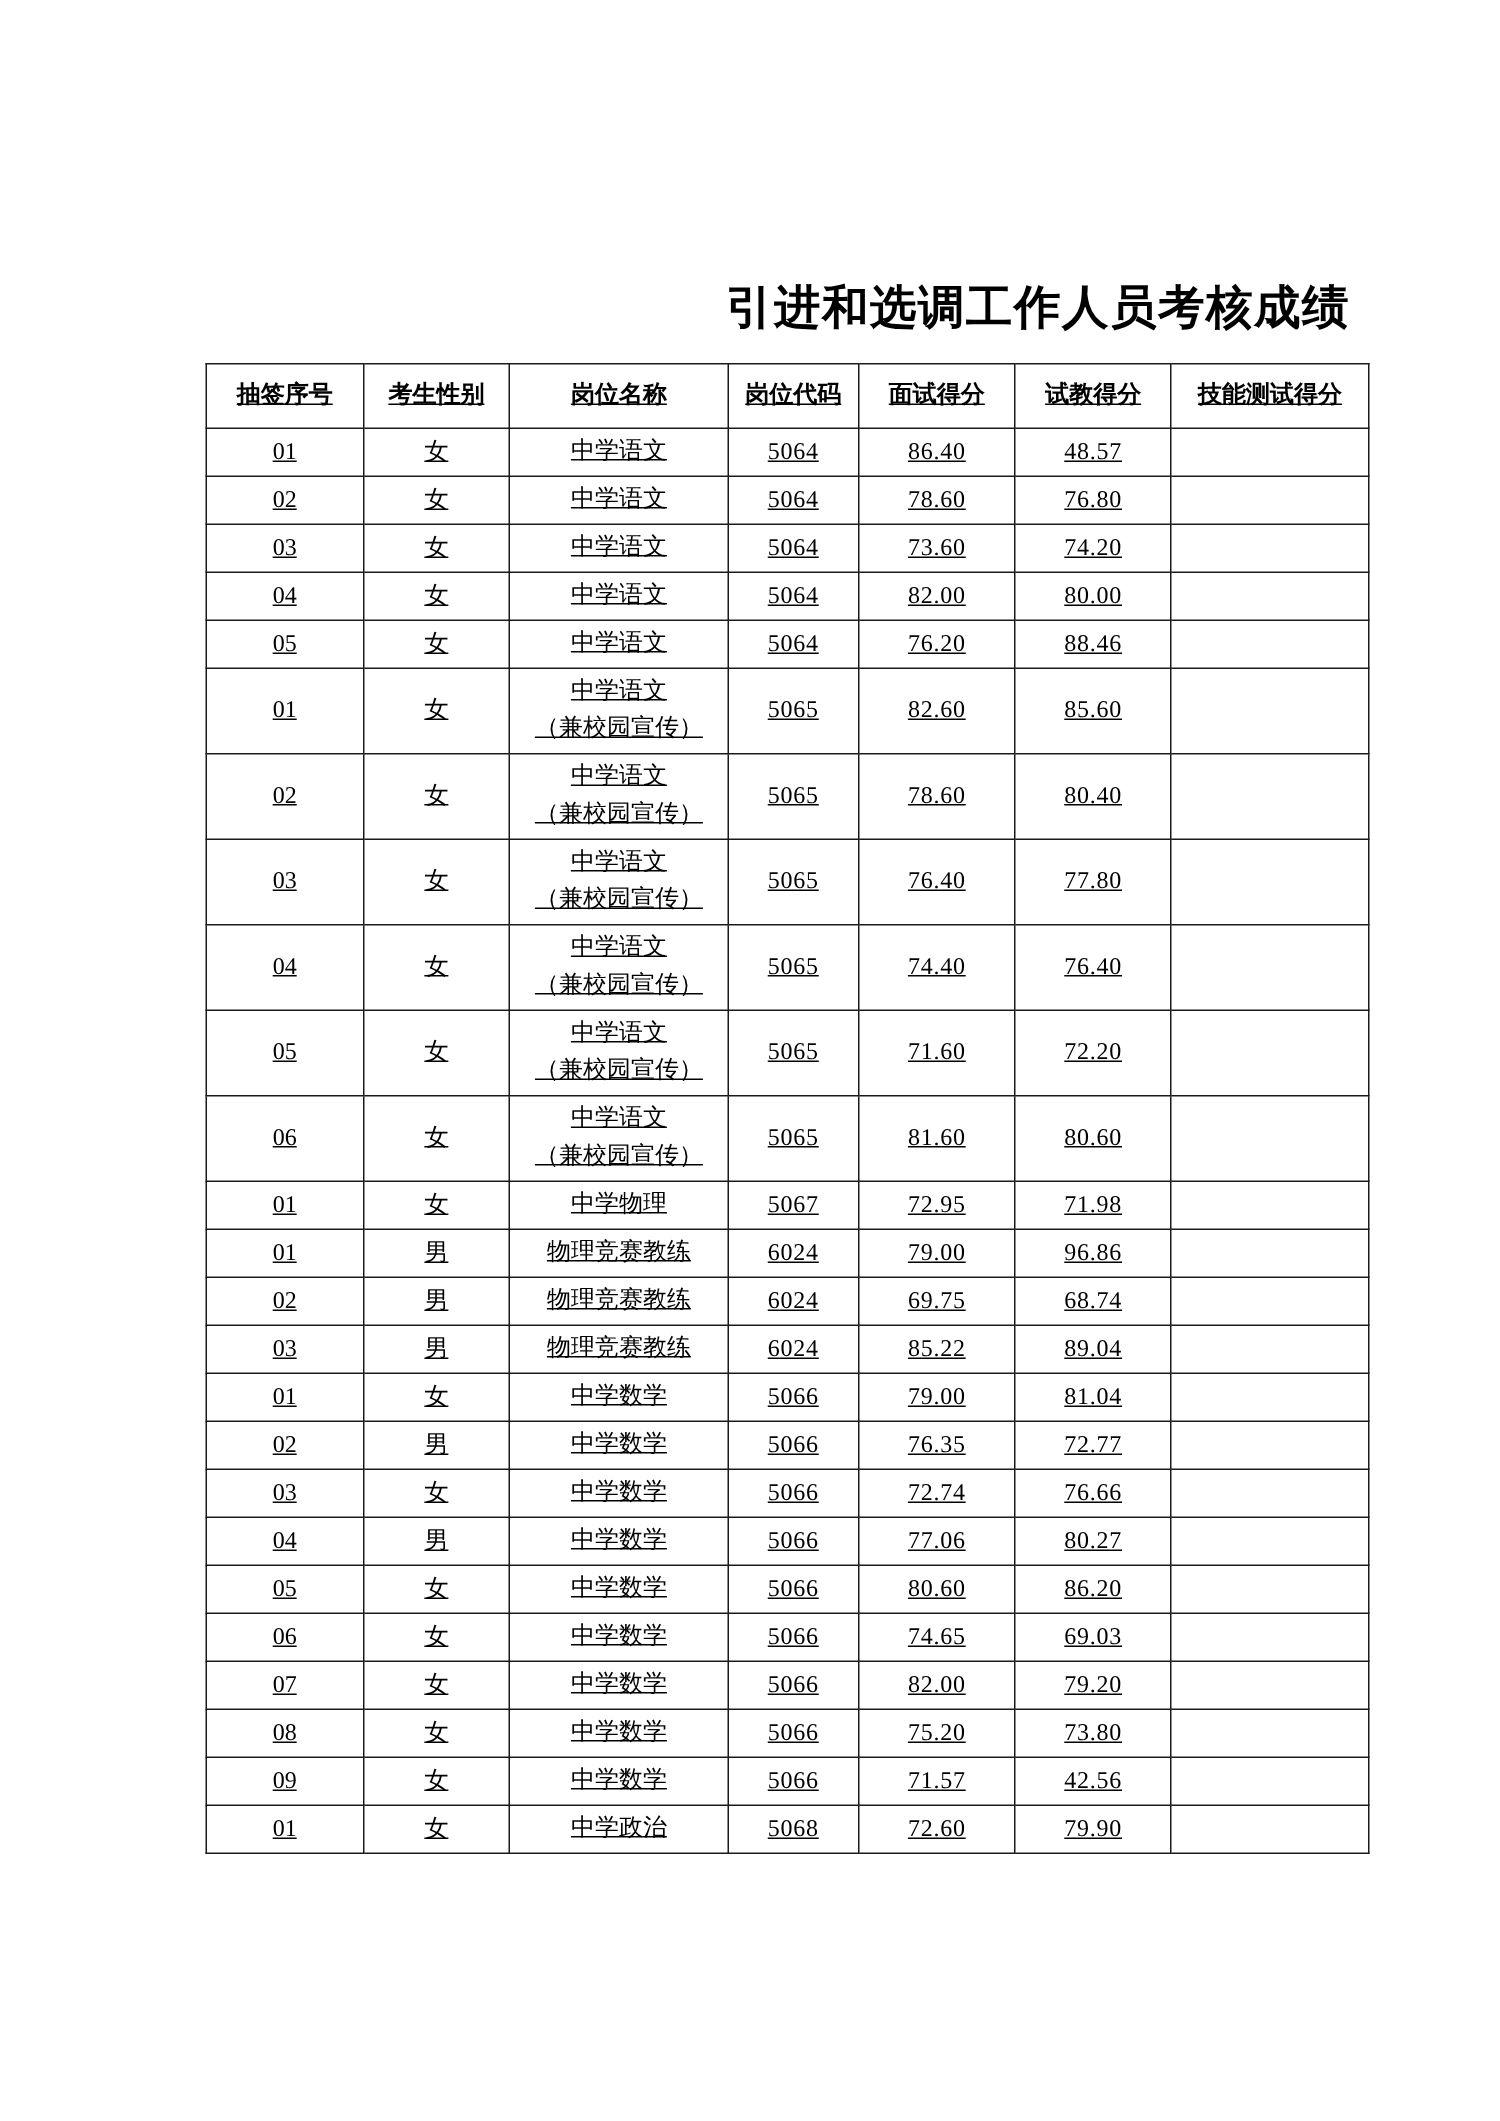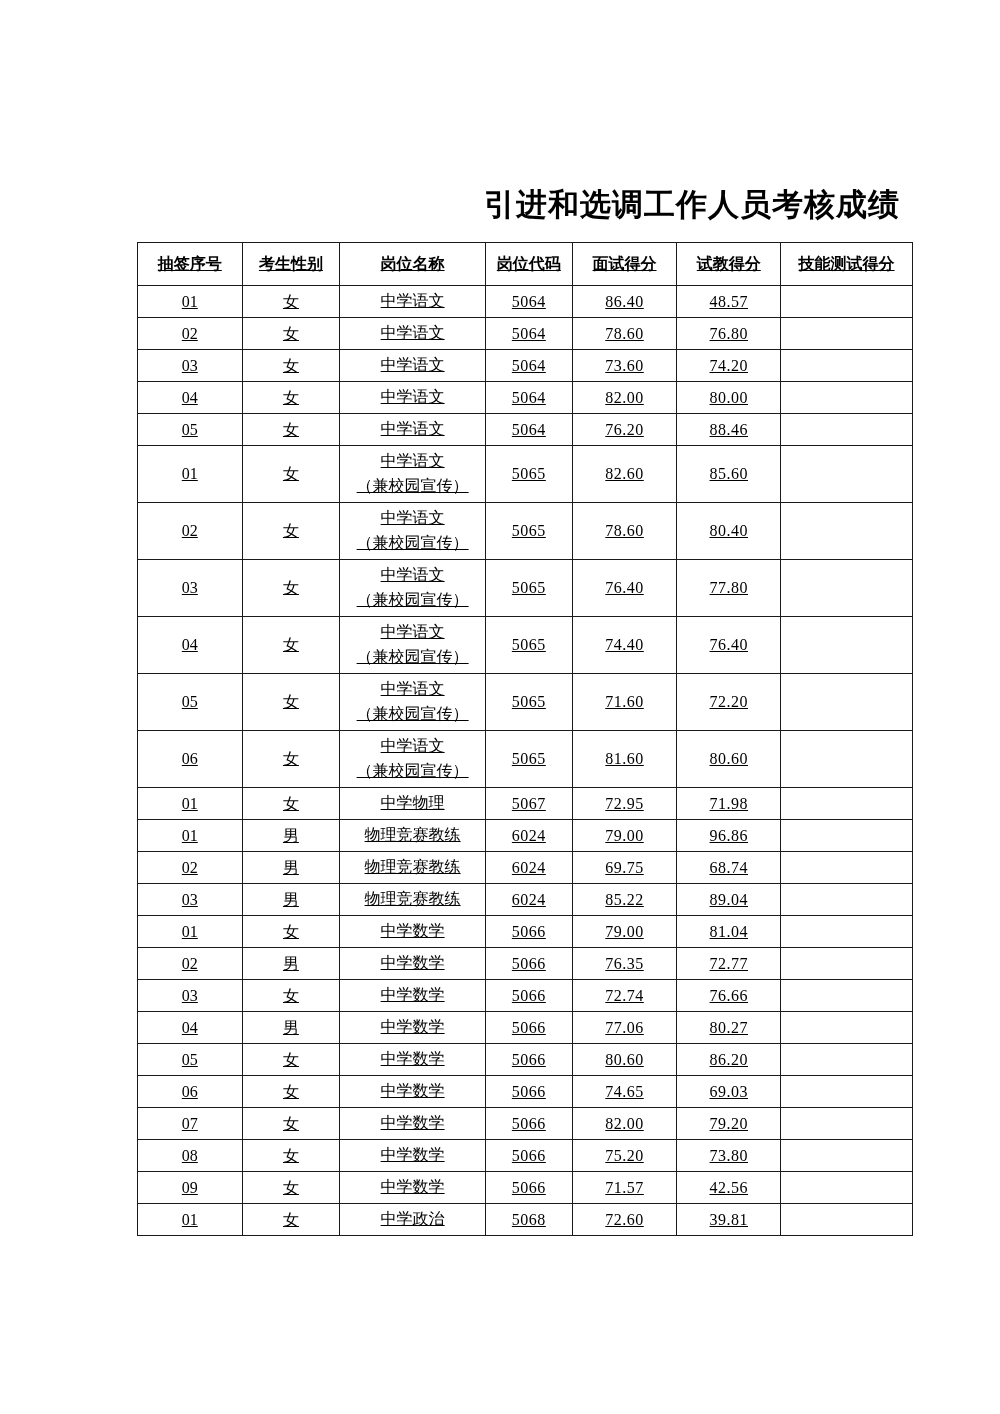--- a/index.html
+++ b/index.html
@@ -359,19 +359,19 @@
           <td></td>
         </tr>
         <tr>
           <td>01</td>
           <td>女</td>
           <td>
             <span class="pos-line">中学政治</span>
           </td>
           <td class="num">5068</td>
           <td class="num">72.60</td>
-          <td class="num">39.81</td>
+          <td class="num">79.90</td>
           <td></td>
         </tr>
       </tbody>
   </table>
 
 </div>
 
 </body></html>

